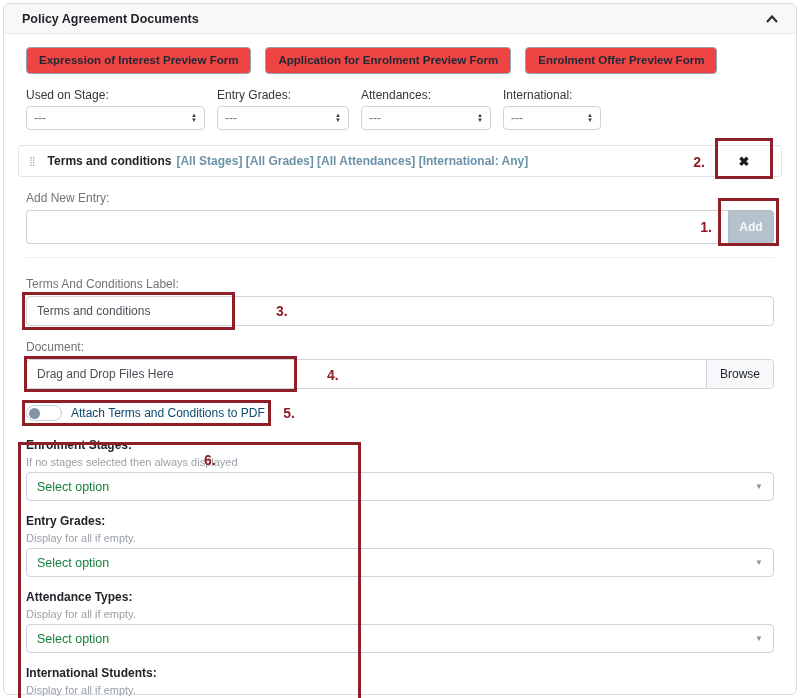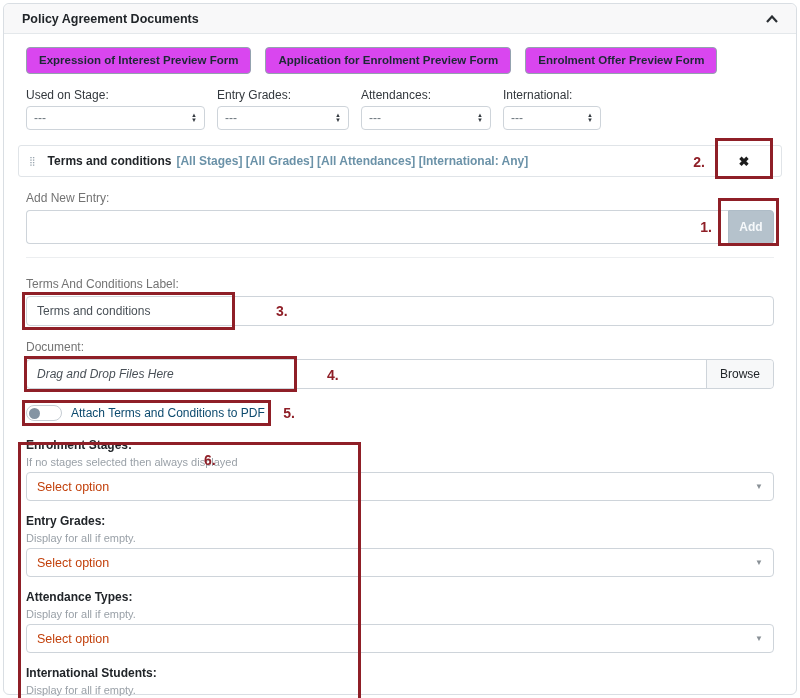--- a/index.html
+++ b/index.html
@@ -17,21 +17,21 @@
     cursor:pointer;
   }
   .panel-title { font-size:12.5px; font-weight:bold; color:#212529; }
   .chev svg { display:block; }
 
   .panel-body { padding:13px 22px 0 22px; }
 
   
   .btn-row { display:flex; gap:14px; }
   .preview-btn {
-    background:#d946ef; color:#1d2935; border:1px solid #93a2ae;
+    background:#ef4444; color:#1d2935; border:1px solid #93a2ae;
     border-radius:4px; font-size:11.5px; font-weight:bold;
     padding:6px 12px; height:27px; line-height:13px; cursor:pointer;
     font-family:"Liberation Sans", sans-serif;
   }
 
   
   .filter-row { display:flex; margin-top:14px;align-items:center; }
   .filter { margin-right:12px; }
   .filter-label { font-size:12px; color:#33383d; margin-bottom:4px; }
   .mini-select {
@@ -88,21 +88,21 @@
     padding:0 10px; font-size:12px; color:#495057;
     font-family:"Liberation Sans", sans-serif;
   }
 
   
   .file-box {
     position:relative; margin-top:5px; height:30px;
     border:1px solid #ced4da; border-radius:4px; background:#fff;
     display:flex; align-items:center; overflow:visible;
   }
-  .file-text { font-size:12px; color:#495057; padding-left:10px; flex:1;font-style:italic; }
+  .file-text { font-size:12px; color:#495057; padding-left:10px; flex:1; }
   .browse-btn {
     height:100%; border:none; border-left:1px solid #ced4da;
     border-radius:0 4px 4px 0; background:#f7f8f9; color:#212529;
     font-size:12px; padding:0 13px; cursor:pointer;
     font-family:"Liberation Sans", sans-serif;
   }
 
   
   .toggle-row { position:relative; display:inline-flex; align-items:center;
     gap:9px; margin-top:16px; }
@@ -116,21 +116,21 @@
 
   
   .sections { position:relative; margin-top:6px; }
   .section-label { font-size:12px; font-weight:bold; color:#212529; margin-top:13px; }
   .helper { font-size:11px; color:#9aa1a8; margin-top:4px; }
   .big-select {
     margin-top:4px; height:29px; border:1px solid #ced4da; border-radius:4px;
     background:#fff; display:flex; align-items:center; justify-content:space-between;
     padding:0 10px; cursor:pointer;
   }
-  .placeholder { font-size:12.5px; color:#c2410c; }
+  .placeholder { font-size:12.5px; color:#15803d; }
   .caret { font-size:8px; color:#8a9197; }
 </style>
 </head>
 <body>
 
 <div class="card">
 
   <div class="panel-header">
     <span class="panel-title">Policy Agreement Documents</span>
     <span class="chev">

